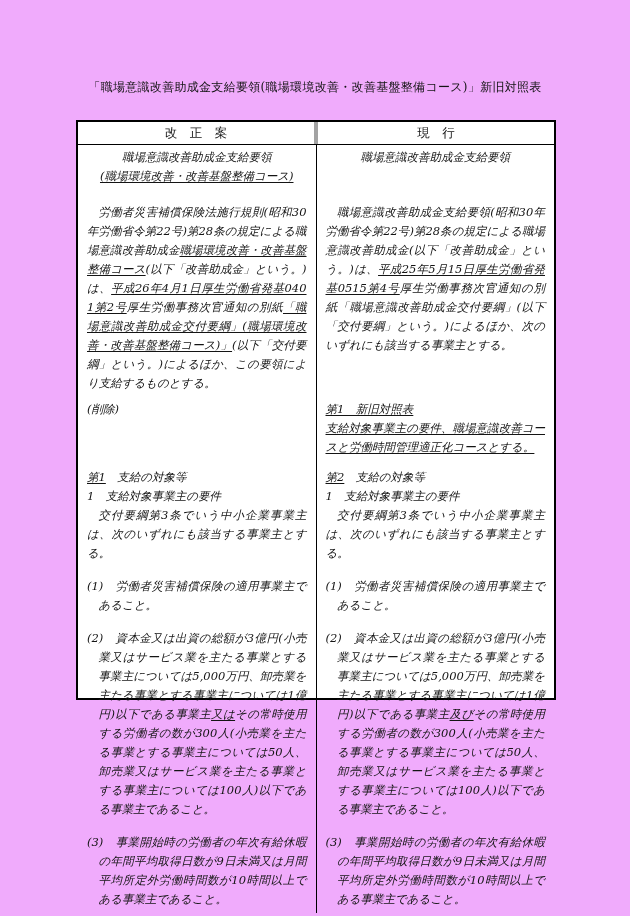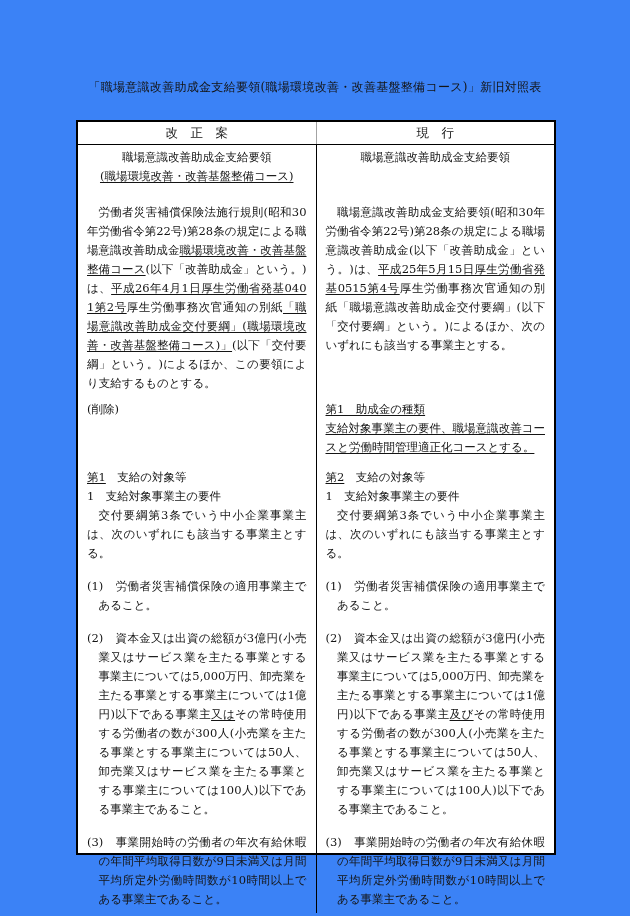--- a/index.html
+++ b/index.html
@@ -6,58 +6,59 @@
   html, body { margin: 0; padding: 0; }
   body {
     width: 630px; height: 916px;
     background: #ffffff;
     color: #141414;
     font-family: "DejaVu Serif", "Liberation Serif", serif;
   }
   .page {
     position: relative;
     width: 630px; height: 916px;
-    background: #3b82f6;
+    background: #f0abfc;
     overflow: hidden;
   }
   .doc-title {
     position: absolute;
     top: 79px; left: 0;
     width: 100%;
     text-align: center;
     font-size: 12px;
     letter-spacing: 0.3px;
     white-space: nowrap;
   }
   .ctable {
     position: absolute;
     left: 76px; top: 120px;
-    width: 480px; height: 735px;
+    width: 480px; height: 580px;
     border: 2px solid #000;
     display: flex;
     flex-direction: column;
     background: #fff;
   }
   .thead {
     display: flex;
     flex: 0 0 auto;
     border-bottom: 1px solid #000;
   }
   .th {
     flex: 1 1 0;
     text-align: center;
     font-size: 12.5px;
     line-height: 16px;
     padding: 3px 0;
   }
-  .th-r { border-left: 1px solid #a3a3a3; }
+  .th-r { border-left: 4px solid #a3a3a3; }
   .tbody {
     flex: 1 1 auto;
     display: flex;
     flex-direction: column;
+    font-style: italic;
   }
   .trow { display: flex; flex: 0 0 auto; }
   .trow:last-child { flex: 1 1 auto; }
   .tcell {
     flex: 1 1 0;
     padding: 3px 9px 4px 9px;
     font-size: 11.5px;
     line-height: 19px;
     text-align: justify;
     word-break: break-all;
@@ -103,21 +104,21 @@
           </div>
           <div class="tcell right">
             <div class="blk blk-para"><span>職場意識改善助成金支給要領(昭和30年労働省令第22号)第28条の規定による職場意識改善助成金(以下「改善助成金」という。)は、</span><span class="u">平成25年5月15日厚生労働省発基0515第4号</span><span>厚生労働事務次官通知の別紙「職場意識改善助成金交付要綱」(以下「交付要綱」という。)によるほか、次のいずれにも該当する事業主とする。</span></div>
           </div>
         </div>
         <div class="trow trow-deleted">
           <div class="tcell left">
             <div class="blk blk-plain"><span>(削除)</span></div>
           </div>
           <div class="tcell right">
-            <div class="blk blk-plain"><span class="u">第1　助成金の種類</span></div>
+            <div class="blk blk-plain"><span class="u">第1　新旧対照表</span></div>
             <div class="blk blk-plain"><span class="u">支給対象事業主の要件、職場意識改善コースと労働時間管理適正化コースとする。</span></div>
           </div>
         </div>
         <div class="trow">
           <div class="tcell left">
             <div class="blk blk-plain"><span class="u">第1</span><span>　支給の対象等</span></div>
             <div class="blk blk-plain"><span>1　支給対象事業主の要件</span></div>
             <div class="blk blk-para"><span>交付要綱第3条でいう中小企業事業主は、次のいずれにも該当する事業主とする。</span></div>
             <div class="blk blk-item"><span>(1)　労働者災害補償保険の適用事業主であること。</span></div>
             <div class="blk blk-item"><span>(2)　資本金又は出資の総額が3億円(小売業又はサービス業を主たる事業とする事業主については5,000万円、卸売業を主たる事業とする事業主については1億円)以下である事業主</span><span class="u">又は</span><span>その常時使用する労働者の数が300人(小売業を主たる事業とする事業主については50人、卸売業又はサービス業を主たる事業とする事業主については100人)以下である事業主であること。</span></div>

